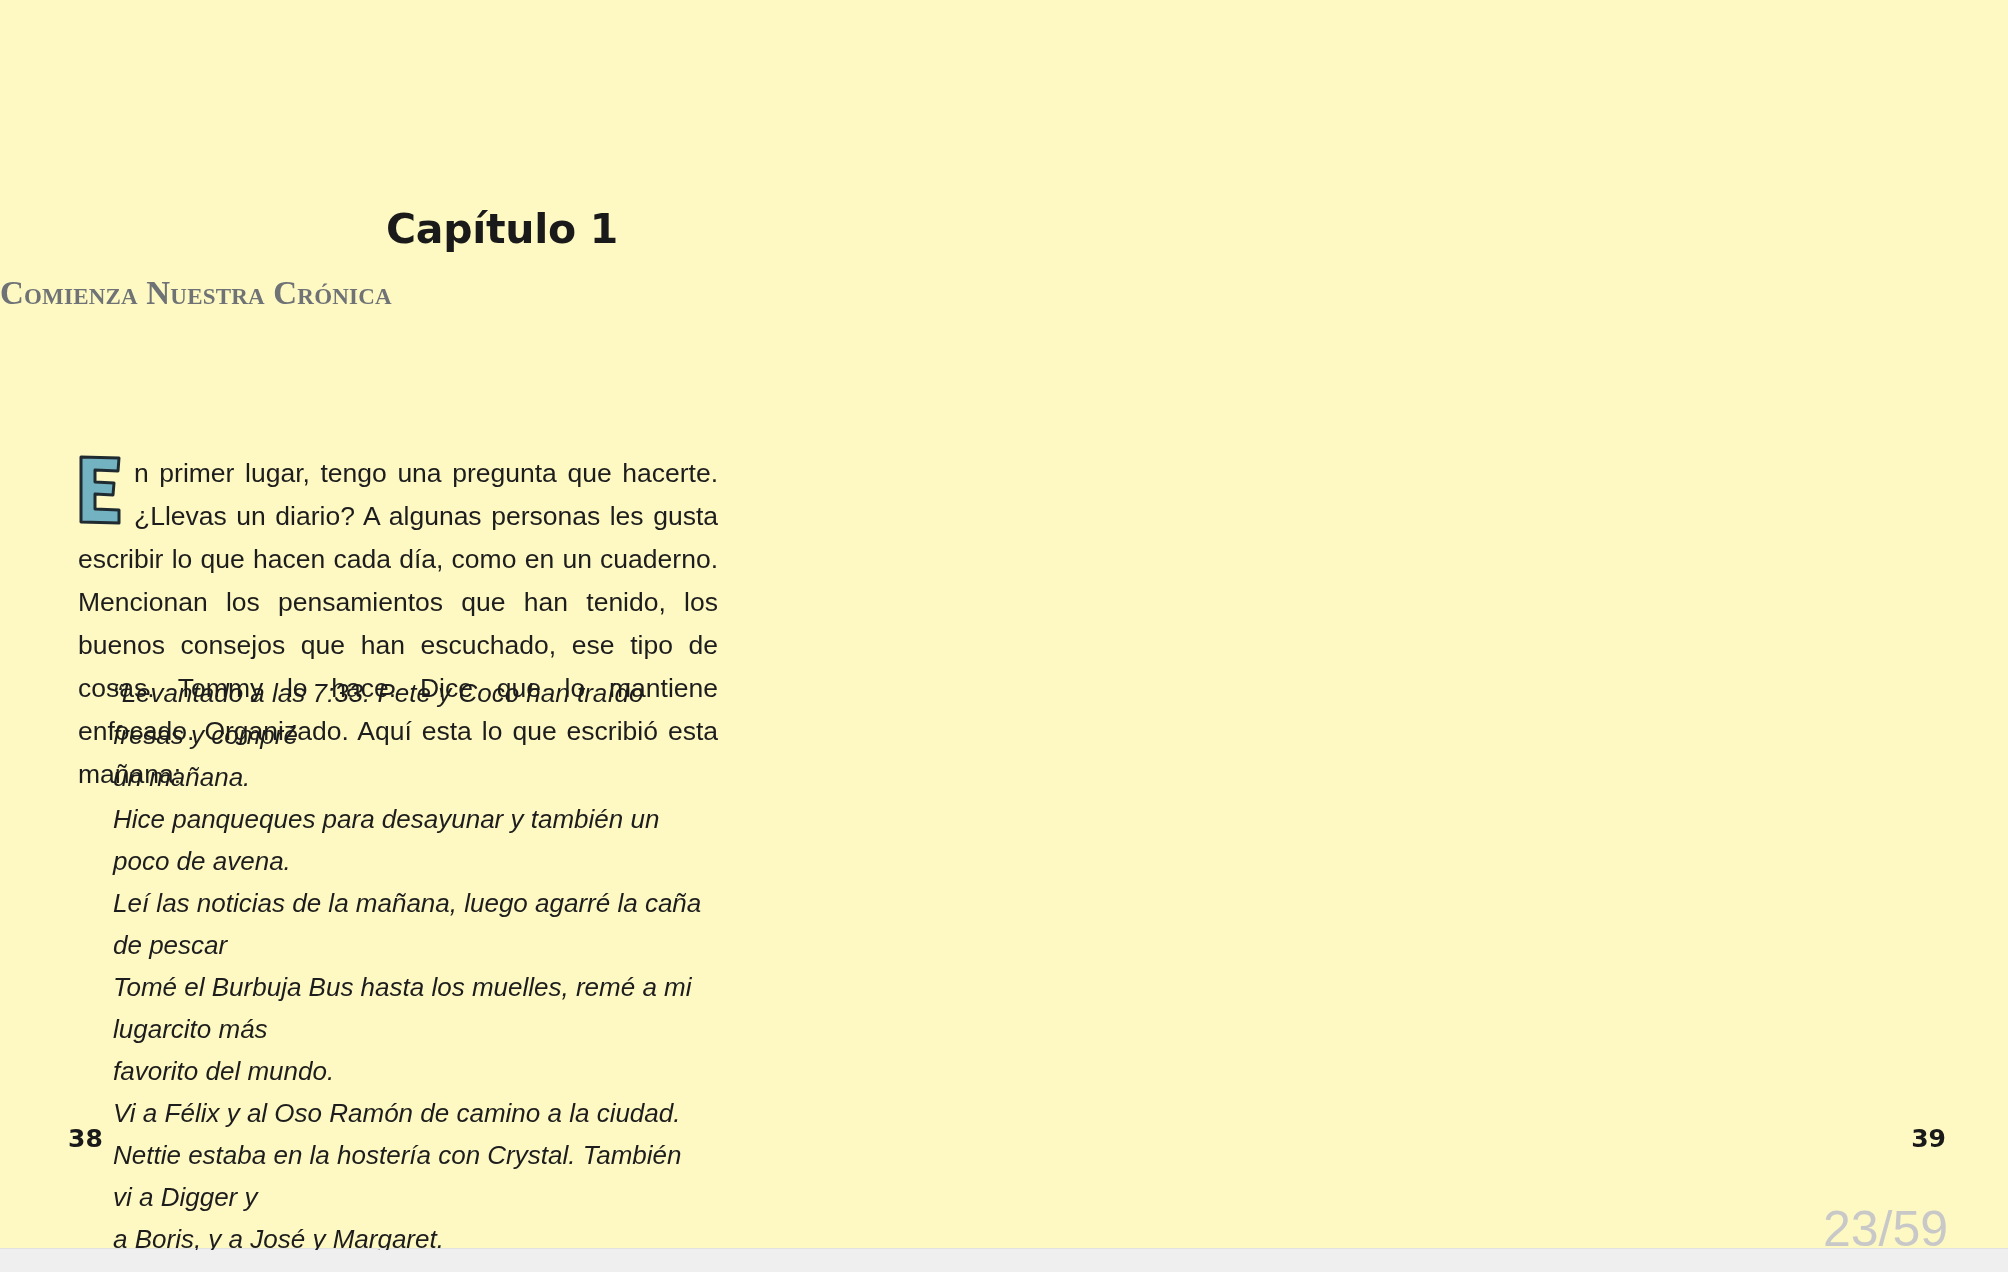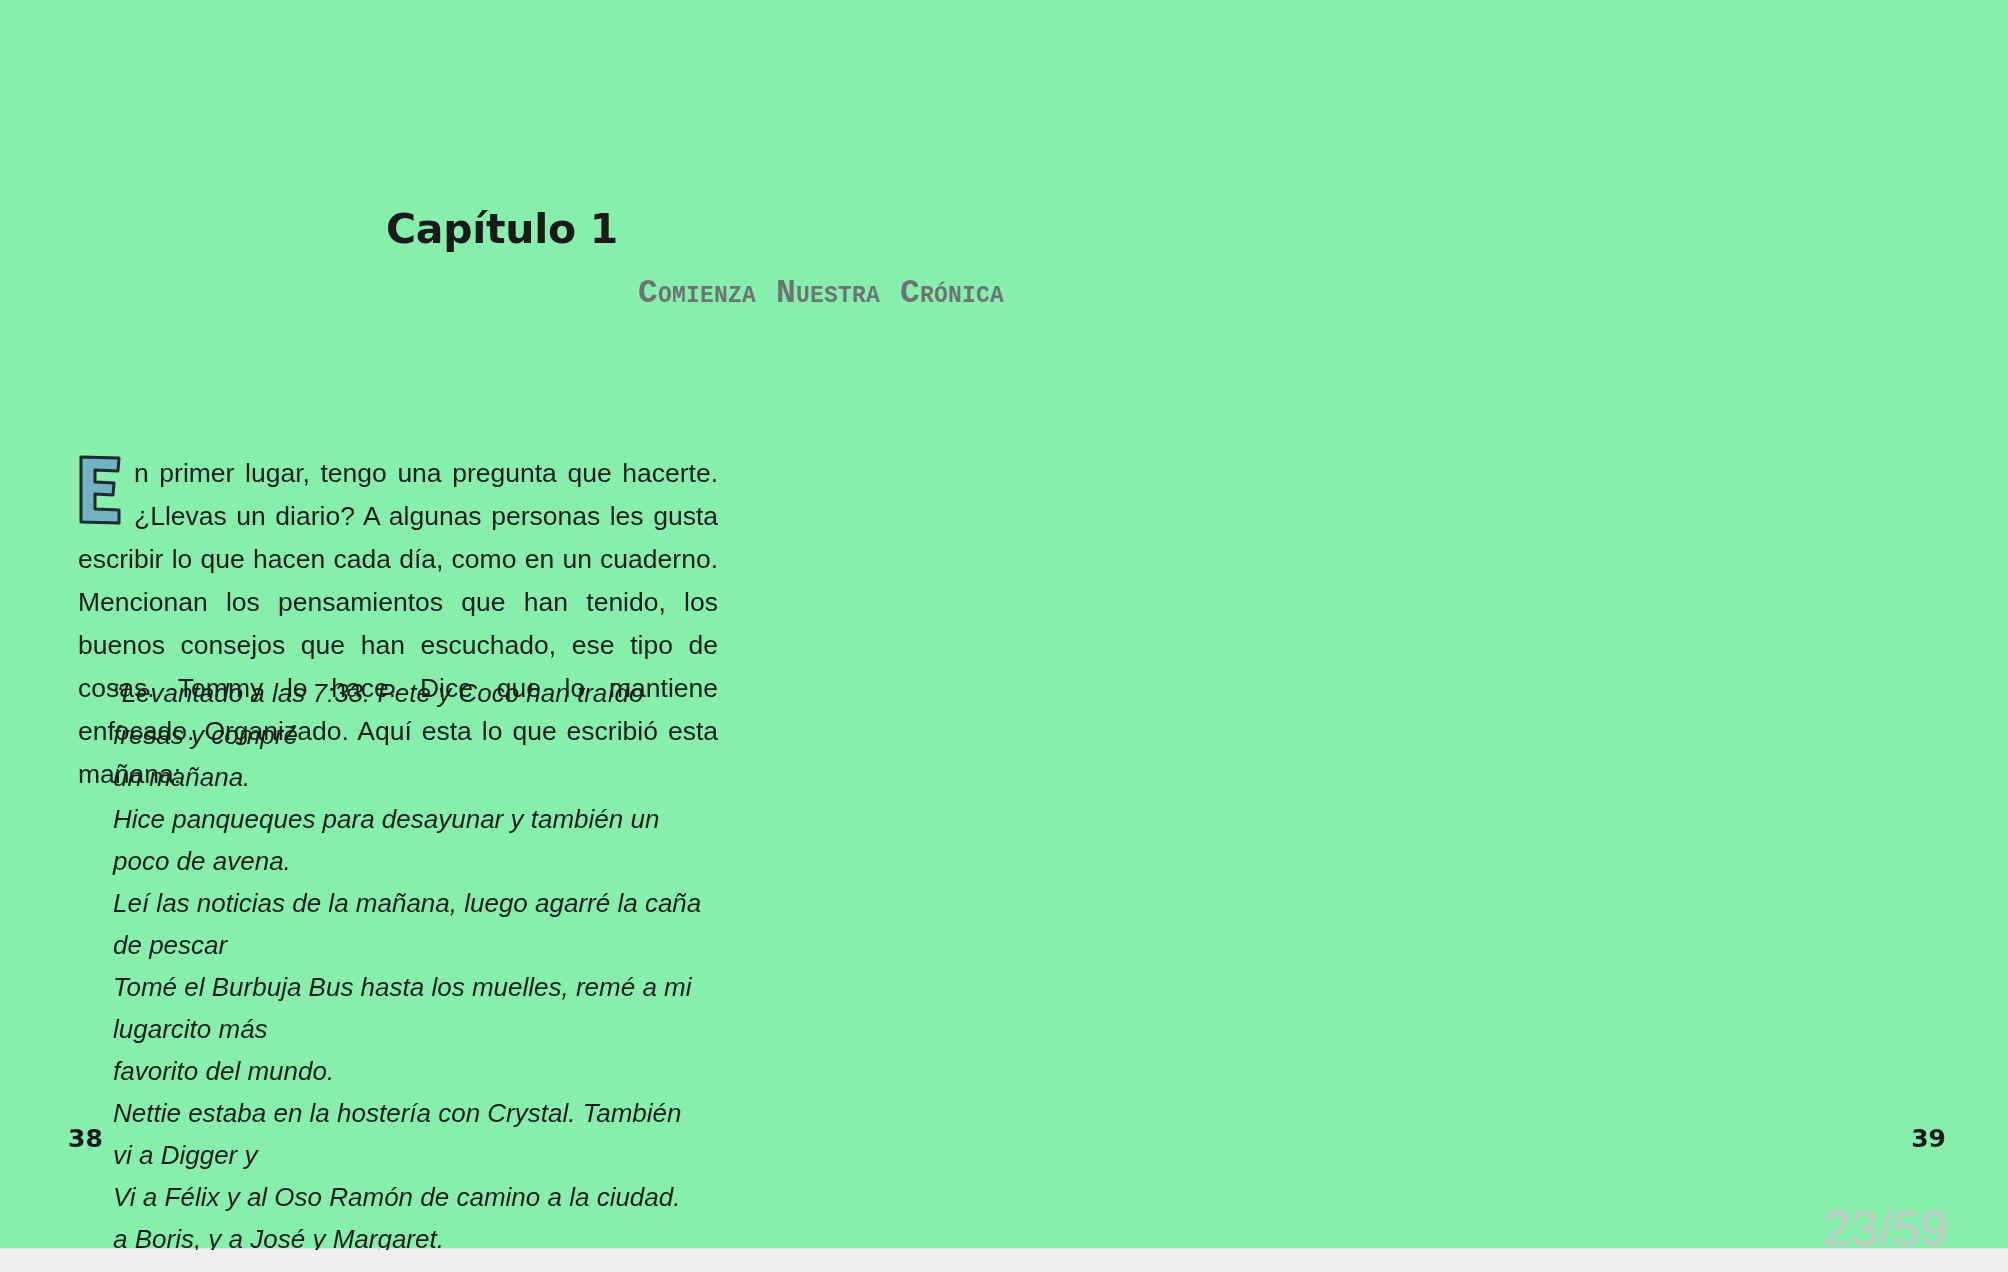--- a/index.html
+++ b/index.html
@@ -23,21 +23,21 @@
     overflow: hidden;
   }
 
   
   #sheet {
     position: absolute;
     left: 0;
     top: 0;
     width: 2008px;
     height: 1249px;
-    background: #86efac;
+    background: #fef9c3;
     border-bottom: 1px solid #e2e2e2;
     box-sizing: border-box;
   }
   #bottom-strip {
     position: absolute;
     left: 0;
     top: 1250px;
     width: 2008px;
     height: 22px;
     background: #efefef;
@@ -64,27 +64,27 @@
     font-weight: 700;
     letter-spacing: -0.3px;
     color: #1a1a1a;
     font-family: "DejaVu Sans", sans-serif;
   }
   .chapter-subtitle {
     position: absolute;
     left: 0;
     top: 275px;
     width: 1004px;
-    text-align: right;
+    text-align: left;
     font-size: 33px;
     font-weight: 700;
     font-variant: small-caps;
     letter-spacing: 0.2px;
     color: #6f7376;
-    font-family: Liberation Mono, monospace;
+    font-family: Liberation Serif, serif;
   }
 
   
   .body-col {
     position: absolute;
     font-family: "Liberation Sans", sans-serif;
     color: #1d1d1d;
     font-size: 26.5px;
     line-height: 43px;
     text-align: justify;
@@ -178,22 +178,22 @@
         <span>n primer lugar, tengo una pregunta que hacerte. ¿Llevas un diario? A algunas personas les gusta escribir lo que hacen cada día, como en un cuaderno. Mencionan los pensamientos que han tenido, los buenos consejos que han escuchado, ese tipo de cosas. Tommy lo hace. Dice que lo mantiene enfocado. Organizado. Aquí esta lo que escribió esta mañana:</span>
       </div>
 
       <div id="diary-block">
         <span class="dline">“Levantado a las 7:33. Pete y Coco han traído fresas y compré</span>
         <span class="dline">un mañana.</span>
         <span class="dline">Hice panqueques para desayunar y también un poco de avena.</span>
         <span class="dline">Leí las noticias de la mañana, luego agarré la caña de pescar</span>
         <span class="dline">Tomé el Burbuja Bus hasta los muelles, remé a mi lugarcito más</span>
         <span class="dline">favorito del mundo.</span>
+        <span class="dline">Vi a Félix y al Oso Ramón de camino a la ciudad.</span>
         <span class="dline">Nettie estaba en la hostería con Crystal. También vi a Digger y</span>
-        <span class="dline">Vi a Félix y al Oso Ramón de camino a la ciudad.</span>
         <span class="dline">a Boris, y a José y Margaret.</span>
       </div>
 
       <div class="folio" id="folio-left">38</div>
     </div>
 
     <div class="page" id="page-right">
 
       <div class="folio" id="folio-right">39</div>
     </div>

